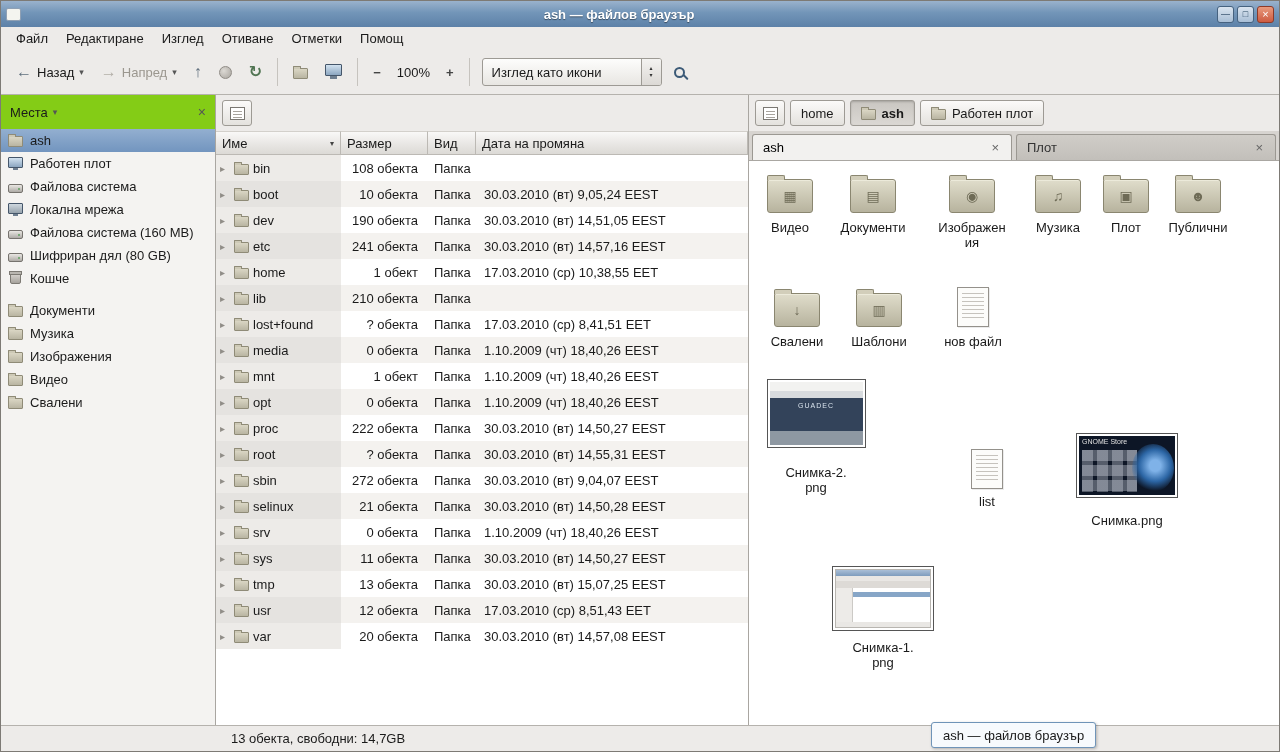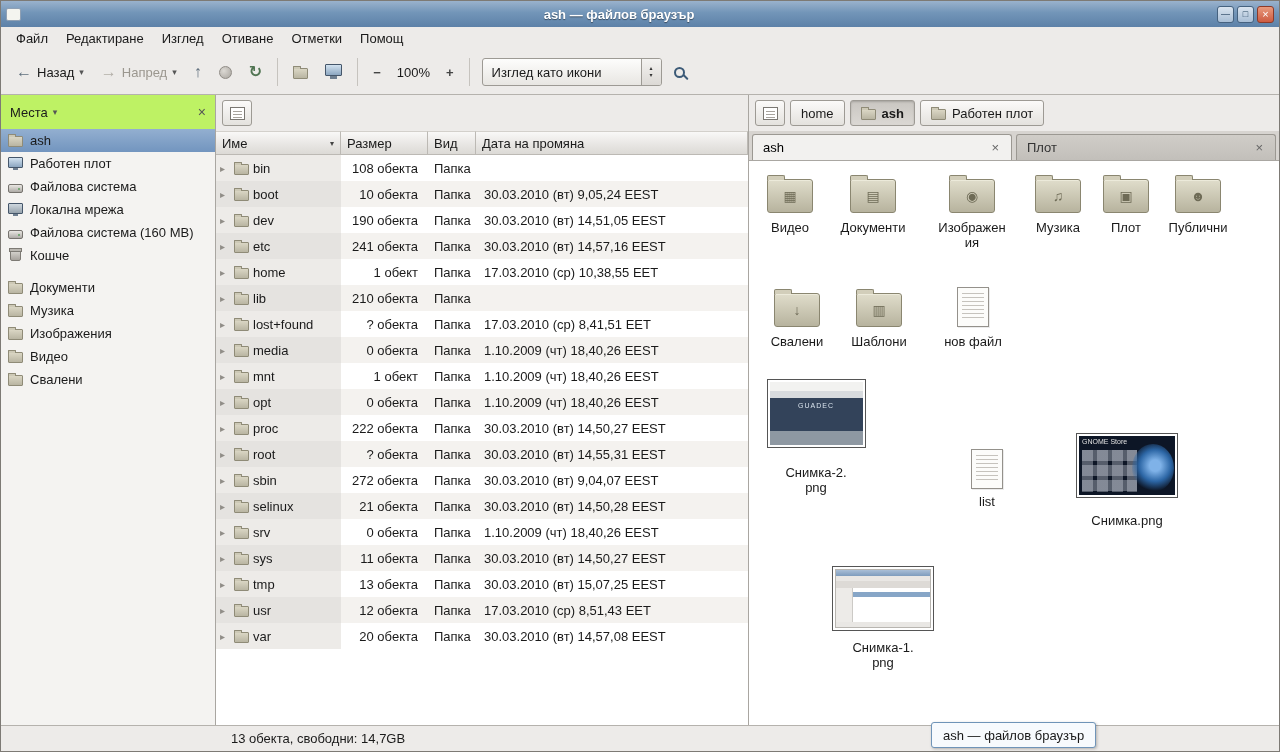--- a/index.html
+++ b/index.html
@@ -40,21 +40,21 @@
   .mag::after { content:""; position:absolute; width:7px; height:2px; background:#3c5a77; transform:rotate(45deg); right:-6px; bottom:-2px; border-radius:1px; }
 
   
   .main { flex:1; min-height:0; display:flex; }
   .sidebar { width:215px; flex:none; background:#f4f3f1; border-right:1px solid #a9a6a1; display:flex; flex-direction:column; overflow:hidden; }
   .pane { display:flex; flex-direction:column; overflow:hidden; background:#fff; }
   .left-pane { width:533px; flex:none; border-right:1px solid #a9a6a1; }
   .right-pane { flex:1; }
 
   
-  .side-header { height:34px; flex:none; display:flex; align-items:center; gap:5px; padding:0 9px; background:#bef264; }
+  .side-header { height:34px; flex:none; display:flex; align-items:center; gap:5px; padding:0 9px; background:#84cc16; }
   .side-combo-arrow { font-size:9px; color:#555; }
   .side-close { margin-left:auto; font-size:14px; color:#555; }
   .side-item { height:23px; display:flex; align-items:center; gap:7px; padding-left:7px; }
   .side-item.selected { background:linear-gradient(#93afd0,#7295bf); }
   .side-gap { height:9px; }
 
   .sicon { flex:none; position:relative; display:inline-block; }
   .sicon[data-icon="folder"] { width:15px; height:11px; margin-top:2px; background:linear-gradient(#dad6c4,#b9b5a2); border:1px solid #8f8b77; border-radius:1px; }
   .sicon[data-icon="folder"]::before { content:""; position:absolute; top:-3px; left:-1px; width:6px; height:2px; background:#cdc9b6; border:1px solid #8f8b77; border-bottom:none; border-radius:1px 1px 0 0; }
   .sicon[data-icon="desktop"], .sicon[data-icon="network"] { width:15px; height:11px; border:1px solid #45566a; background:linear-gradient(#d2e2f0,#8ca6c0); border-radius:1px; margin-bottom:2px; }
@@ -262,20 +262,24 @@
           <div class="side-item">
             <span class="sicon" data-icon="network"></span>
             <span>Локална мрежа</span>
           </div>
 
           <div class="side-item">
             <span class="sicon" data-icon="drive"></span>
             <span>Файлова система (160 MB)</span>
           </div>
 
+          <div class="side-item">
+            <span class="sicon" data-icon="drive"></span>
+            <span>Шифриран дял (80 GB)</span>
+          </div>
 
           <div class="side-item">
             <span class="sicon" data-icon="trash"></span>
             <span>Кошче</span>
           </div>
         </div>
       <div class="side-gap"></div>
       <div>
 
           <div class="side-item">

